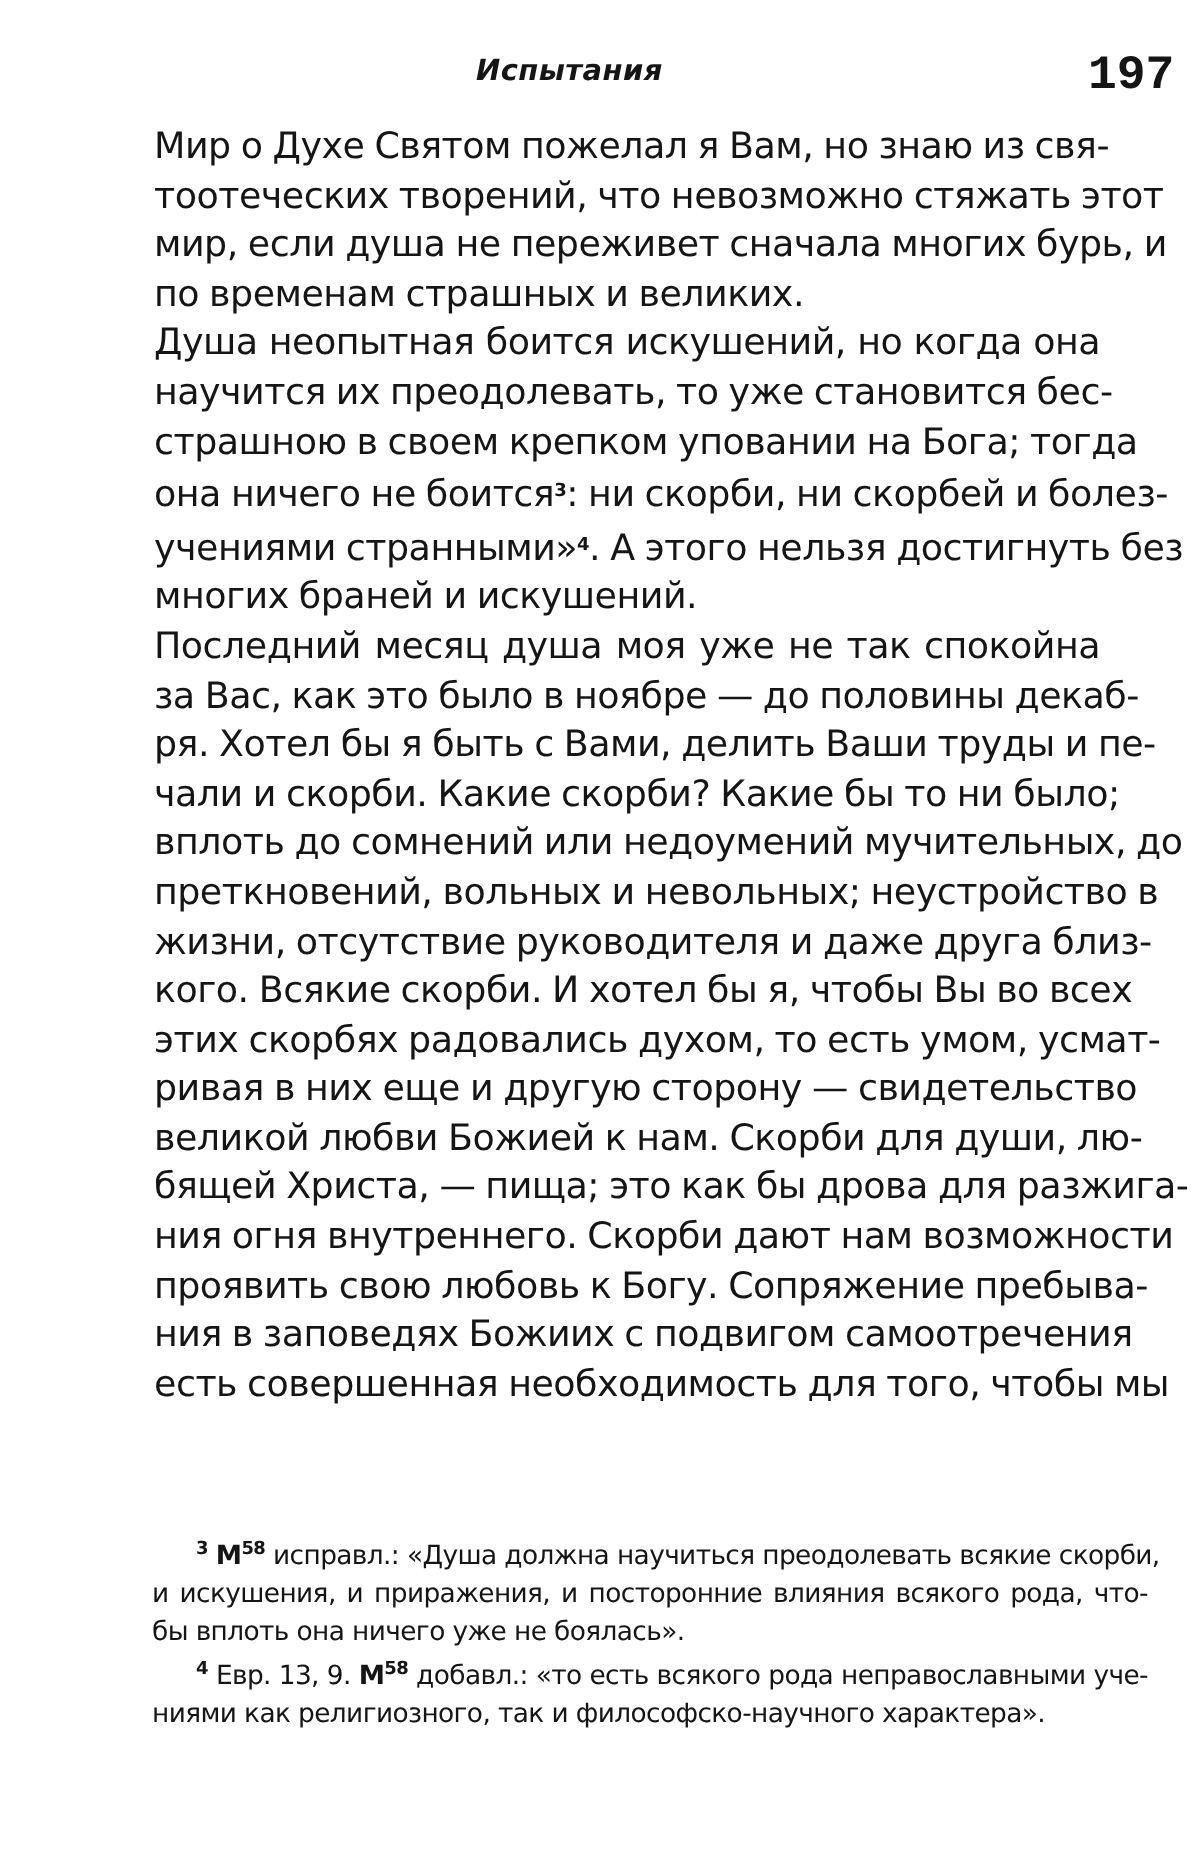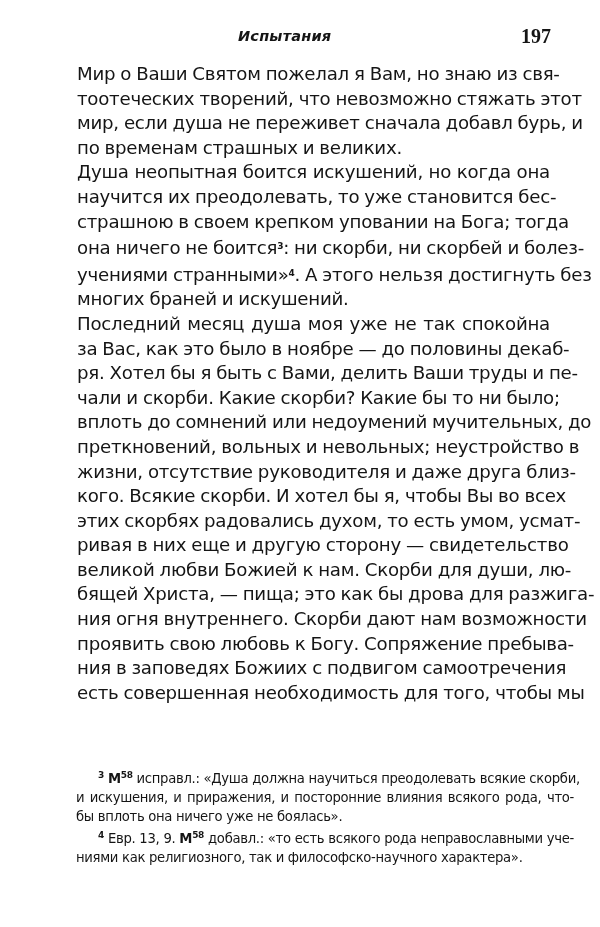--- a/index.html
+++ b/index.html
@@ -1,42 +1,42 @@
 <!DOCTYPE html>
 <html><head>
 <meta charset="utf-8">
 <style>
   html, body { margin:0; padding:0; background:#ffffff; }
   body { width:600px; height:927px; position:relative; overflow:hidden; color:#151515; }
   .header { position:absolute; top:24px; left:0; width:536px; height:30px; }
   .running-title { position:absolute; left:238px; top:4px; font-family:"DejaVu Sans", sans-serif; font-style:italic; font-weight:bold; font-size:14.5px; letter-spacing:0.2px; }
-  .page-number { position:absolute; left:521px; top:1px; font-family:Liberation Serif, serif; font-weight:bold; font-size:20px; }
+  .page-number { position:absolute; left:544px; top:1px; font-family:Liberation Mono, monospace; font-weight:bold; font-size:24px; }
   .body-text { position:absolute; left:52px; top:62px; width:498px; font-family:"DejaVu Sans", sans-serif; font-size:18.2px; line-height:24.6px; text-align:justify; letter-spacing:-0.25px; word-spacing:-0.5px; }
   .body-text p { margin:0; text-indent:25px; }
   .line { display:block; text-align:justify; text-align-last:justify; white-space:nowrap; }
   .line.last { text-align-last:left; }
   .footnotes { position:absolute; left:52px; top:766px; width:498px; font-family:"DejaVu Sans", sans-serif; font-size:13.2px; line-height:19px; letter-spacing:-0.3px;margin-left:24px; }
   .footnotes .fn { margin:0; }
   .fn .line:first-child { padding-left:22px; }
   .sup { font-size:9px; vertical-align:5px; font-weight:bold; }
   .bold { font-weight:bold; }
 </style>
 </head>
 <body>
 
 <div class="header">
   <span class="running-title">Испытания</span>
   <span class="page-number">197</span>
 </div>
 
 <div class="body-text">
   <p>
-    <span class="line">Мир о Ваши Святом пожелал я Вам, но знаю из свя-</span>
+    <span class="line">Мир о Духе Святом пожелал я Вам, но знаю из свя-</span>
     <span class="line">тоотеческих творений, что невозможно стяжать этот</span>
-    <span class="line">мир, если душа не переживет сначала добавл бурь, и</span>
+    <span class="line">мир, если душа не переживет сначала многих бурь, и</span>
     <span class="line last">по временам страшных и великих.</span>
   </p>
   <p>
     <span class="line">Душа неопытная боится искушений, но когда она</span>
     <span class="line">научится их преодолевать, то уже становится бес-</span>
     <span class="line">страшною в своем крепком уповании на Бога; тогда</span>
     <span class="line"><span>она ничего не боится</span><span class="sup">3</span><span>: ни скорби, ни скорбей и болез-</span></span>
     <span class="line"><span>учениями странными»</span><span class="sup">4</span><span>. А этого нельзя достигнуть без</span></span>
     <span class="line last">многих браней и искушений.</span>
   </p>

